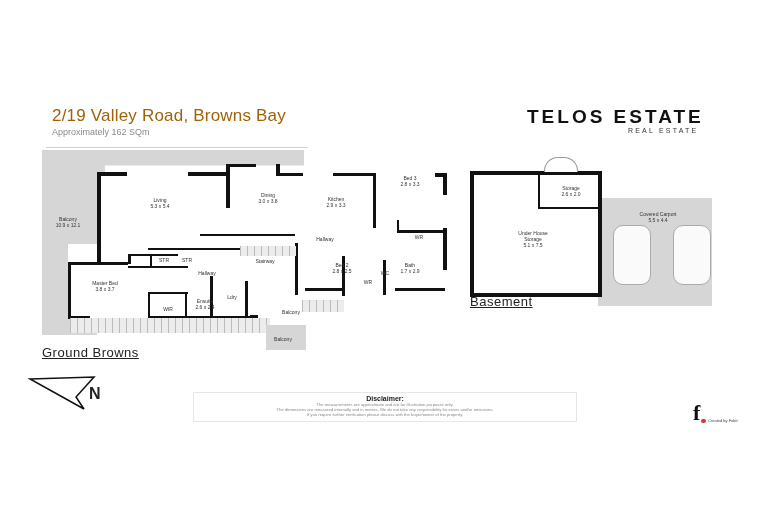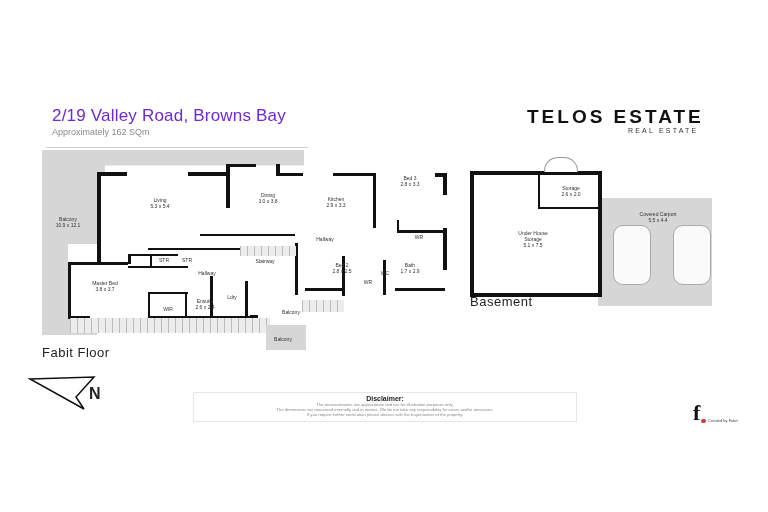--- a/index.html
+++ b/index.html
@@ -1,24 +1,24 @@
 <!DOCTYPE html>
 <html><head>
 <meta charset="utf-8">
 <style>
   html,body{margin:0;padding:0;background:#fff;}
   body{width:768px;height:512px;position:relative;overflow:hidden;font-family:"Liberation Sans",sans-serif;color:#222;}
   .abs{position:absolute;}
-  .title{left:52px;top:106px;font-size:17px;color:#6d28d9;letter-spacing:0.2px;}
+  .title{left:52px;top:106px;font-size:17px;color:#a16207;letter-spacing:0.2px;}
   .subtitle{left:52px;top:127px;font-size:9px;color:#8a8a8a;text-align:right;}
   .hr{left:46px;top:147px;width:262px;height:1px;background:#d0d0d0;}
   .brand{left:527px;top:106px;font-size:19px;font-weight:bold;letter-spacing:3px;color:#111;}
   .brand-sub{left:628px;top:127px;font-size:7px;letter-spacing:2.2px;color:#333;}
   .lbl{font-size:5px;color:#333;text-align:center;line-height:6px;white-space:pre-line;}
-  .floor-title{font-size:13px;color:#222;letter-spacing:0.5px;}
+  .floor-title{font-size:13px;color:#222;letter-spacing:0.5px;text-decoration:underline;}
   .wall{background:#111;}
   .gray{background:#d6d6d6;}
   .room{background:#fff;}
   .deck{background:#ececec;background-image:repeating-linear-gradient(90deg,#bbb 0 1px,transparent 1px 7px);}
   .disclaimer{left:193px;top:392px;width:382px;height:28px;border:1px solid #e6e6e6;text-align:center;}
   .disc-title{font-size:7px;font-weight:bold;color:#222;margin-top:2px;}
   .disc-line{font-size:4.2px;color:#888;line-height:5px;}
   .credit{left:693px;top:400px;}
   .fa{font-family:"Liberation Serif",serif;font-size:22px;font-weight:bold;color:#111;}
   .fdot{left:701px;top:419px;width:5px;height:4px;background:#d33;border-radius:2px;}
@@ -103,21 +103,21 @@
   <div class="abs lbl" style="left:335px;top:120px;width:20px;"><span>WC</span></div>
   <div class="abs lbl" style="left:350px;top:112px;width:40px;"><span>Bath</span><br><span>1.7 x 2.9</span></div>
   <div class="abs lbl" style="left:45px;top:130px;width:40px;"><span>Master Bed</span><br><span>3.8 x 3.7</span></div>
   <div class="abs lbl" style="left:116px;top:156px;width:24px;"><span>WIR</span></div>
   <div class="abs lbl" style="left:145px;top:148px;width:40px;"><span>Ensuite</span><br><span>2.6 x 2.4</span></div>
   <div class="abs lbl" style="left:180px;top:144px;width:24px;"><span>Ldry</span></div>
   <div class="abs lbl" style="left:236px;top:159px;width:30px;"><span>Balcony</span></div>
   <div class="abs lbl" style="left:228px;top:186px;width:30px;"><span>Balcony</span></div>
 </div>
 
-<div class="abs floor-title" style="left:42px;top:345px;">Fabit Floor</div>
+<div class="abs floor-title" style="left:42px;top:345px;">Ground Browns</div>
 
 <div class="abs" style="left:468px;top:155px;width:290px;height:150px;">
   <div class="abs gray" style="left:130px;top:43px;width:114px;height:108px;"></div>
   <div class="abs room" style="left:2px;top:16px;width:132px;height:126px;border:4px solid #111;box-sizing:border-box;"></div>
   <div class="abs room" style="left:70px;top:16px;width:64px;height:38px;border:2px solid #111;border-top:4px solid #111;border-right:4px solid #111;box-sizing:border-box;"></div>
   <div class="abs" style="left:76px;top:2px;width:32px;height:14px;border:1px solid #999;border-bottom:none;border-radius:14px 14px 0 0;background:#fff;"></div>
   <div class="abs lbl" style="left:75px;top:30px;width:56px;"><span>Storage</span><br><span>2.6 x 2.0</span></div>
   <div class="abs lbl" style="left:20px;top:75px;width:90px;"><span>Under House
 Storage</span><br><span>5.1 x 7.5</span></div>
   <div class="abs lbl" style="left:140px;top:56px;width:100px;"><span>Covered Carport</span><br><span>5.5 x 4.4</span></div>

